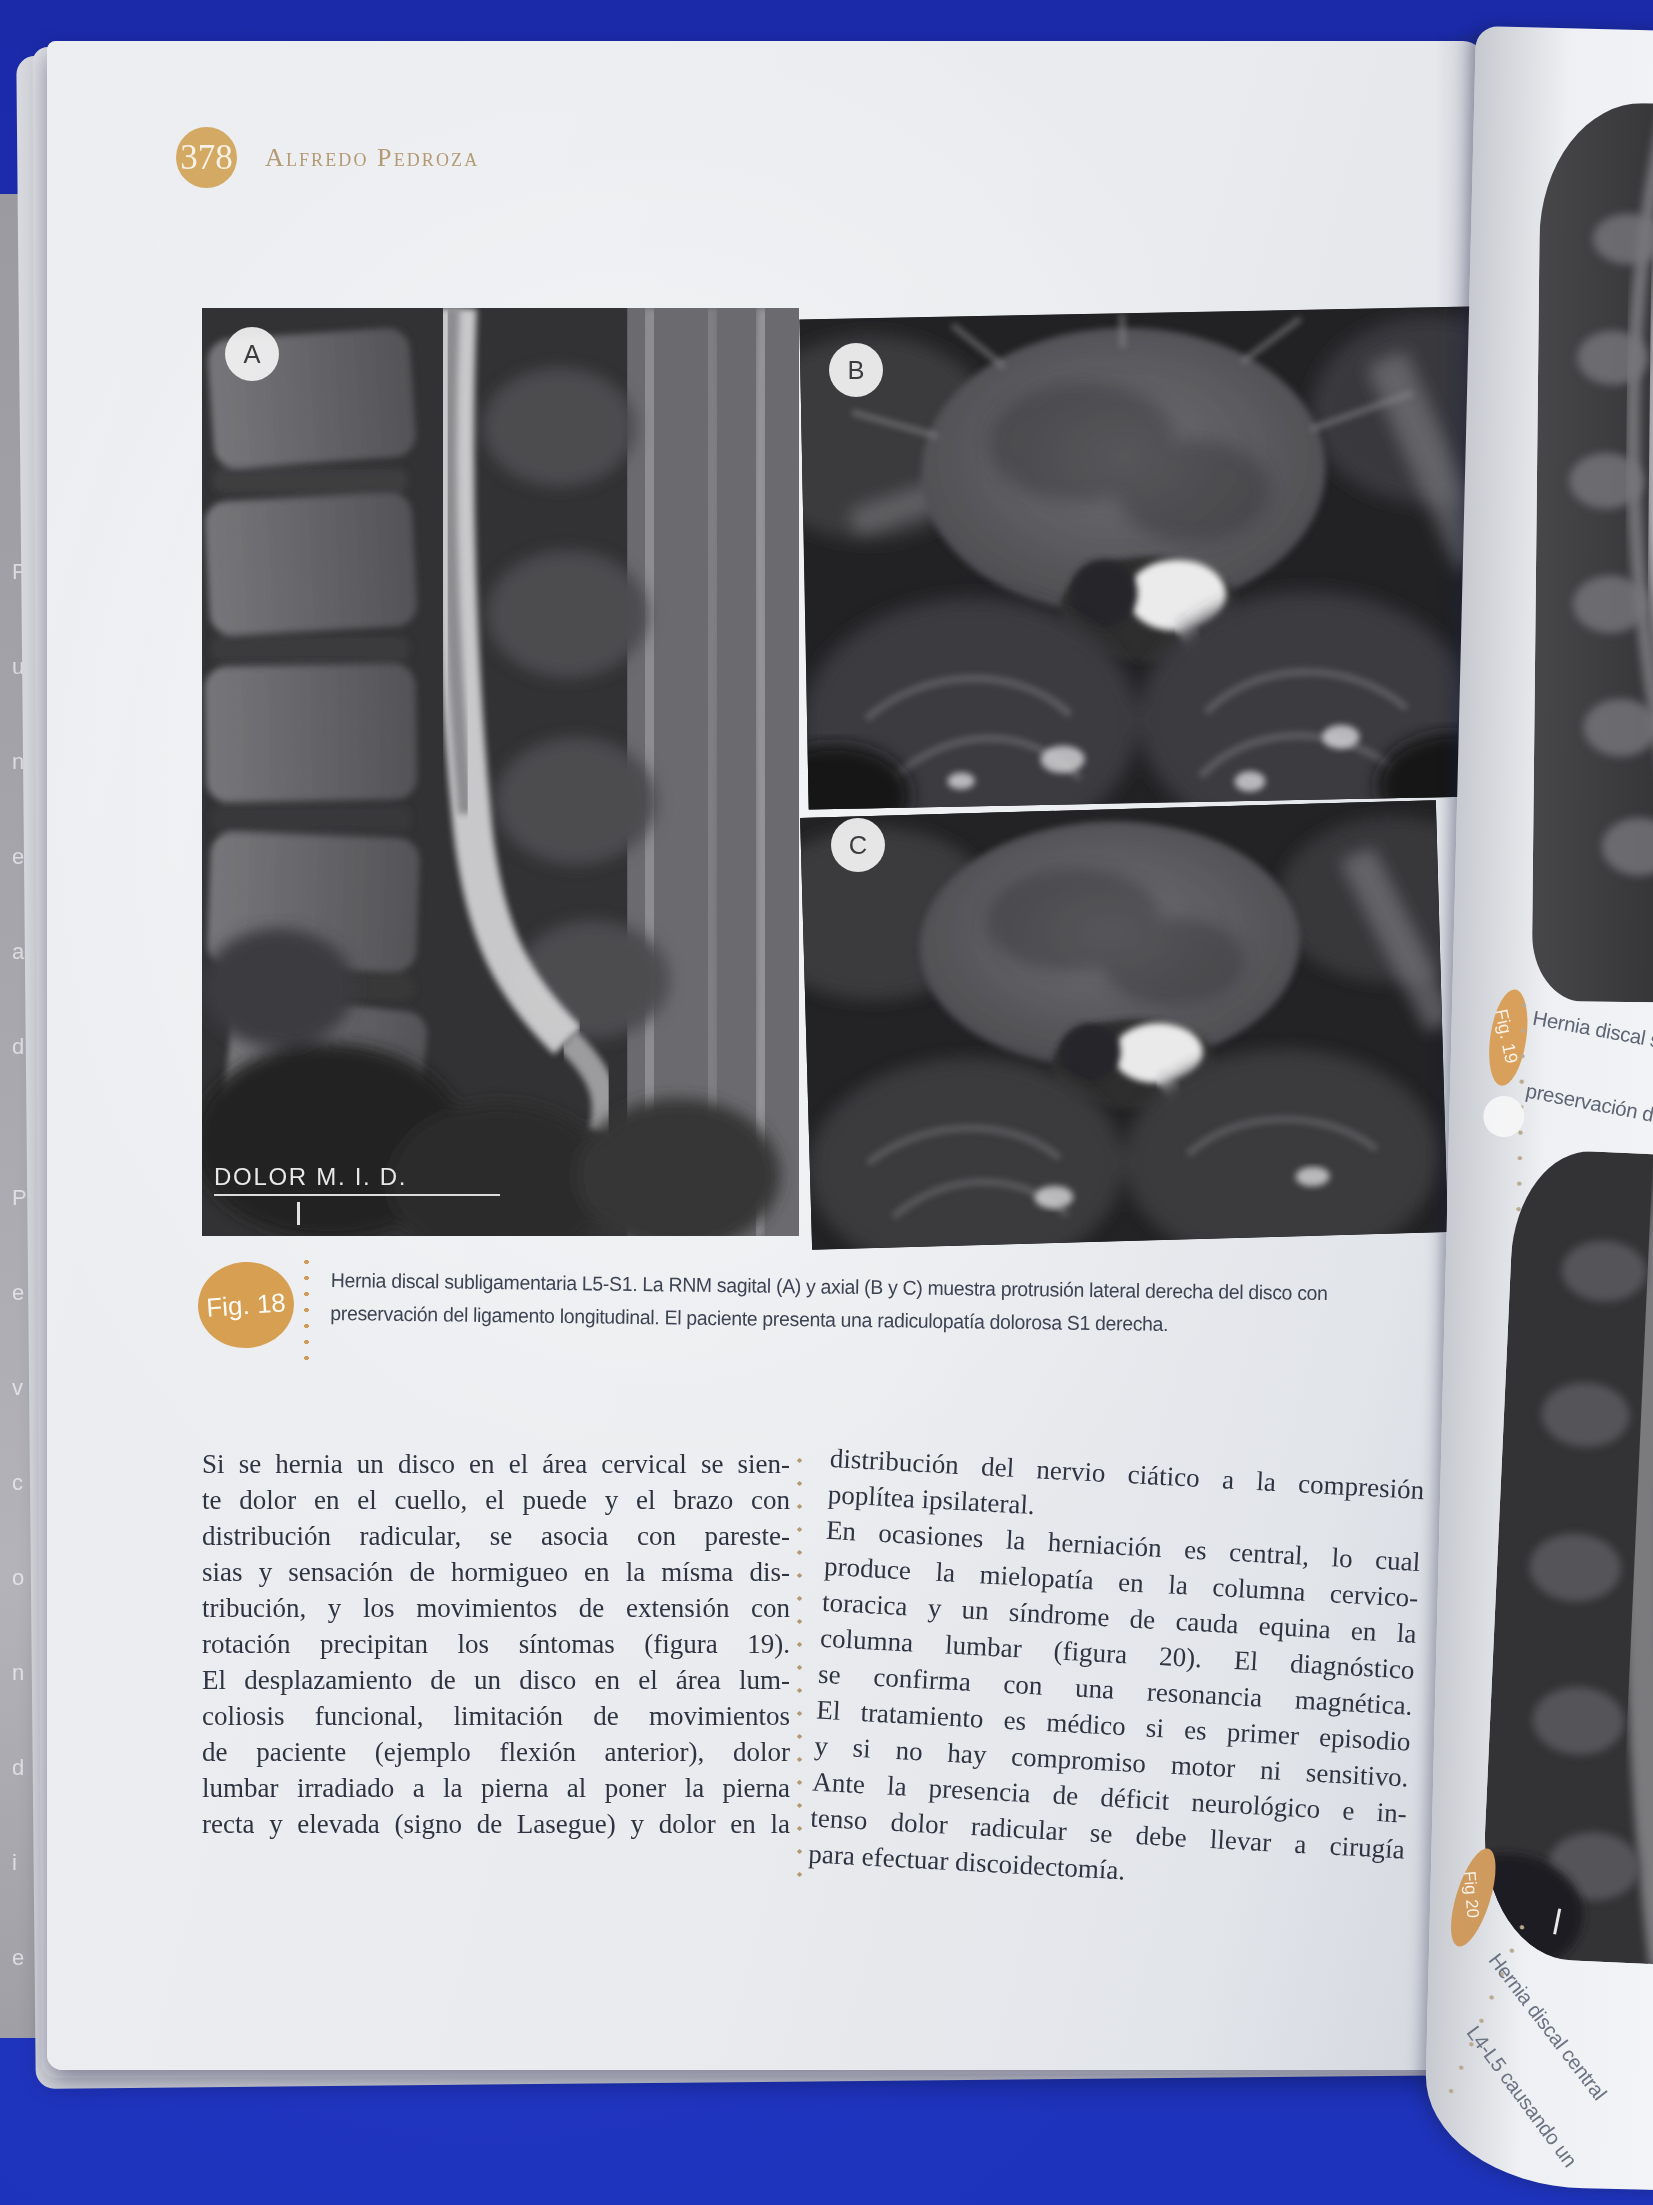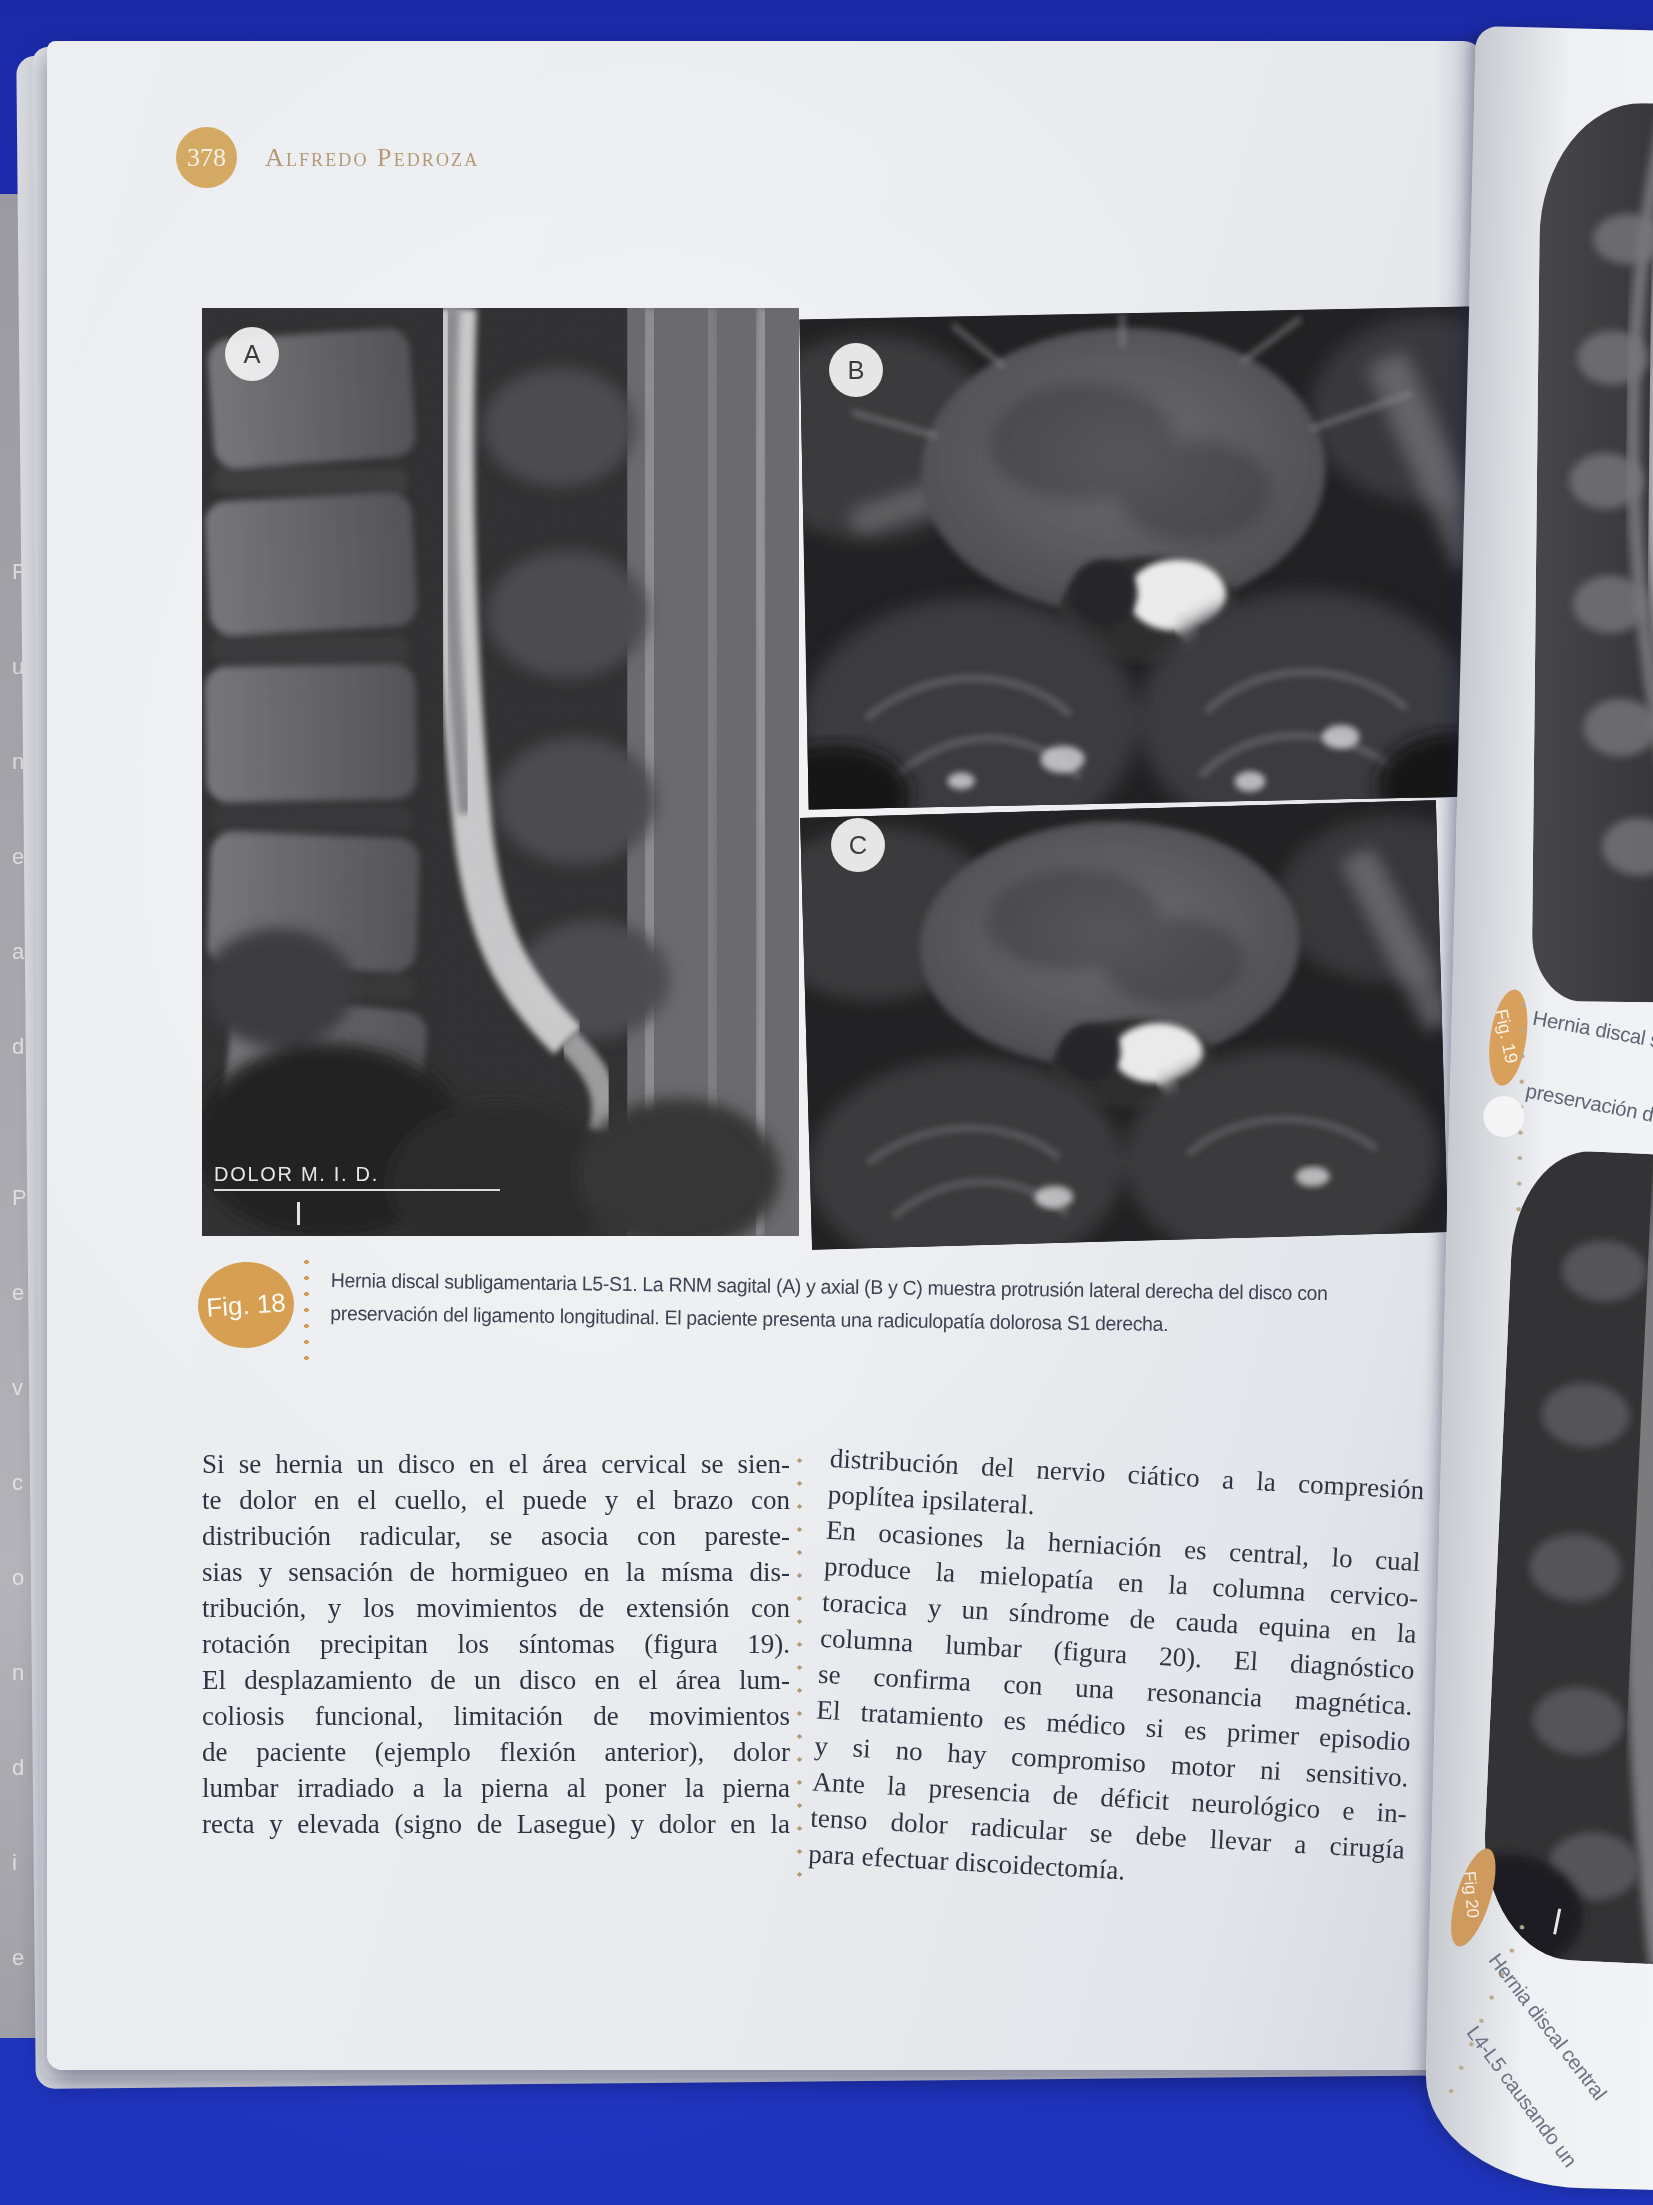--- a/index.html
+++ b/index.html
@@ -25,37 +25,37 @@
     border-radius:8.5px 22px 37px 15.3px;
     background:
       radial-gradient(1020px 1275px at 42% 38%, rgba(255,255,255,.5) 0%, rgba(255,255,255,0) 70%),
       linear-gradient(105deg,#eceef1 0%,#e9ebee 58%,#e2e5ea 84%,#d2d6dd 100%);
     box-shadow:0 12px 25.5px rgba(8,12,50,.45);}
   .gutter-shadow{position:absolute;left:1436px;top:34px;width:64px;height:2040px;
     background:linear-gradient(to right,rgba(45,50,80,0) 0%,rgba(45,50,80,.22) 85%);}
   
   .page-num-badge{position:absolute;left:176px;top:127px;width:61px;height:61px;border-radius:50%;
     background:#d3a963;display:flex;align-items:center;justify-content:center;
-    color:#f7f2e8;font-family:"Liberation Serif",serif;font-size:26px;}
+    color:#f7f2e8;font-family:"Liberation Serif",serif;font-size:35px;}
   .running-head{position:absolute;left:265px;top:143px;color:#b49a74;
     font-family:"Liberation Serif",serif;font-variant:small-caps;font-size:26px;letter-spacing:2.1px;}
   
   .fig-panel{position:absolute;overflow:hidden;background:#2b2b2d;}
   .panel-sag{left:202px;top:308px;width:597px;height:928px;}
   .panel-axb{left:804px;top:313px;width:671px;height:490px;transform:rotate(-1.1deg);}
   .panel-axc{left:806px;top:809px;width:636px;height:432px;transform:rotate(-1.6deg);}
   .fig-panel svg{display:block;width:100%;height:100%;}
   .panel-label{position:absolute;width:54px;height:54px;border-radius:50%;
     background:rgba(243,243,244,.93);color:#3c3c3e;font-size:25.5px;
     display:flex;align-items:center;justify-content:center;}
   .lab-a{left:225px;top:327px;}
   .lab-b{left:829px;top:343px;}
   .lab-c{left:831px;top:818px;}
   .mri-annotation{position:absolute;left:214px;top:1163px;color:#e8e8e8;
-    font-size:20px;letter-spacing:1.7px;padding-bottom:2.5px;border-bottom:2.5px solid #dcdcdc;width:286px;}
+    font-size:24px;letter-spacing:1.7px;padding-bottom:2.5px;border-bottom:2.5px solid #dcdcdc;width:286px;}
   .mri-tick{position:absolute;left:297px;top:1202px;width:3.4px;height:23px;background:#e3e3e3;}
   
   .fig-badge{position:absolute;left:198px;top:1262px;width:96px;height:86px;border-radius:50%;
     background:#d79f51;display:flex;align-items:center;justify-content:center;
     color:#fdfbf6;font-size:26px;transform:rotate(-4deg);}
   .dotcol{position:absolute;width:6.8px;background-repeat:repeat-y;background-position:center top;}
   .cap-dots{left:303px;top:1254px;height:109px;
     background-image:radial-gradient(circle,#cf9c55 2.1px,transparent 2.5px);background-size:6.8px 16px;}
   .caption-text{position:absolute;left:331px;top:1264px;width:1105px;
     transform:rotate(.75deg) scaleX(.97);transform-origin:left top;}

